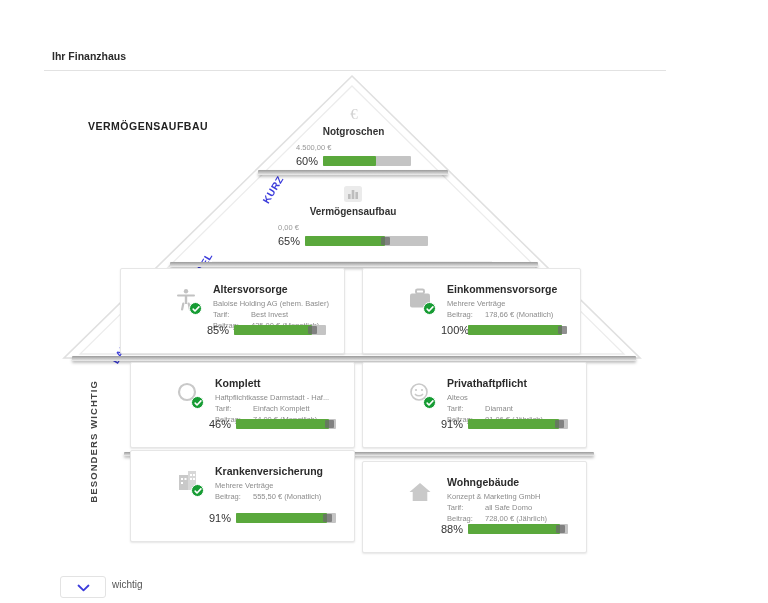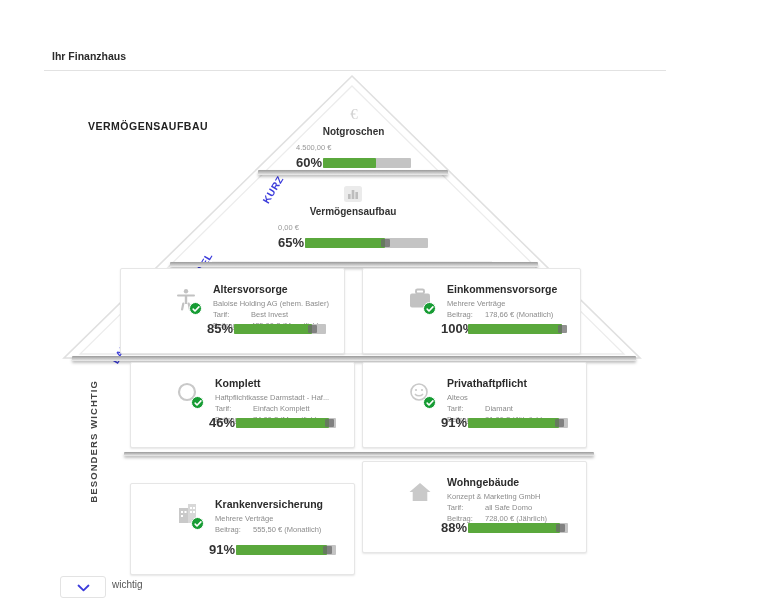--- a/index.html
+++ b/index.html
@@ -66,21 +66,21 @@
     display: flex; align-items: center; justify-content: center;
   }
   .tier-icon svg { display: block; }
   .tier-title {
     font-size: 10px; font-weight: bold; color: #333; margin-top: 1px;
   }
   .tier-amount {
     font-size: 7.5px; color: #999; margin-top: 6px; text-align: left;
   }
   .bar-row { display: flex; align-items: center; gap: 5px; margin-top: 3px; }
-  .bar-pct { font-size: 13px; font-weight: bold; color: #333; width: 22px; text-align: left; }
+  .bar-pct { font-size: 11px; font-weight: normal; color: #333; width: 22px; text-align: left; }
   .bar-track {
     position: relative; height: 10px; background: #c4c4c4; border-radius: 1px; flex: 1;
   }
   .bar-fill {
     position: absolute; left: 0; top: 0; height: 10px;
     background: #5aa83c; border-radius: 1px;
   }
   .bar-marker {
     position: absolute; top: 1px; width: 9px; height: 8px;
     background: #6b6b6b; border-radius: 1px; opacity: .75;
@@ -338,21 +338,21 @@
             <span class="bar-fill" style="width: 91%;"></span>
             <span class="bar-marker" style="left: calc(91% - 4px);"></span>
           </span>
         </div>
       </div>
     </div>
   </div>
 
   <div class="shelf" style="left:124px; top:452px; width:470px; height:4px;"></div>
 
-  <div class="card" style="left:130px; top:483px; width:225px; height:92px;">
+  <div class="card" style="left:130px; top:450px; width:225px; height:92px;">
     <div class="card-inner">
       <span class="card-icon">
         <svg width="26" height="26" viewBox="0 0 26 26">
           <rect x="4" y="6" width="9" height="15" fill="#c9c9c9"></rect>
           <rect x="13" y="2" width="8" height="19" fill="#d8d8d8"></rect>
           <rect x="6" y="9" width="2" height="2" fill="#fff"></rect>
           <rect x="9.5" y="9" width="2" height="2" fill="#fff"></rect>
           <rect x="6" y="13" width="2" height="2" fill="#fff"></rect>
           <rect x="15" y="5" width="2" height="2" fill="#fff"></rect>
           <rect x="18" y="5" width="2" height="2" fill="#fff"></rect>

